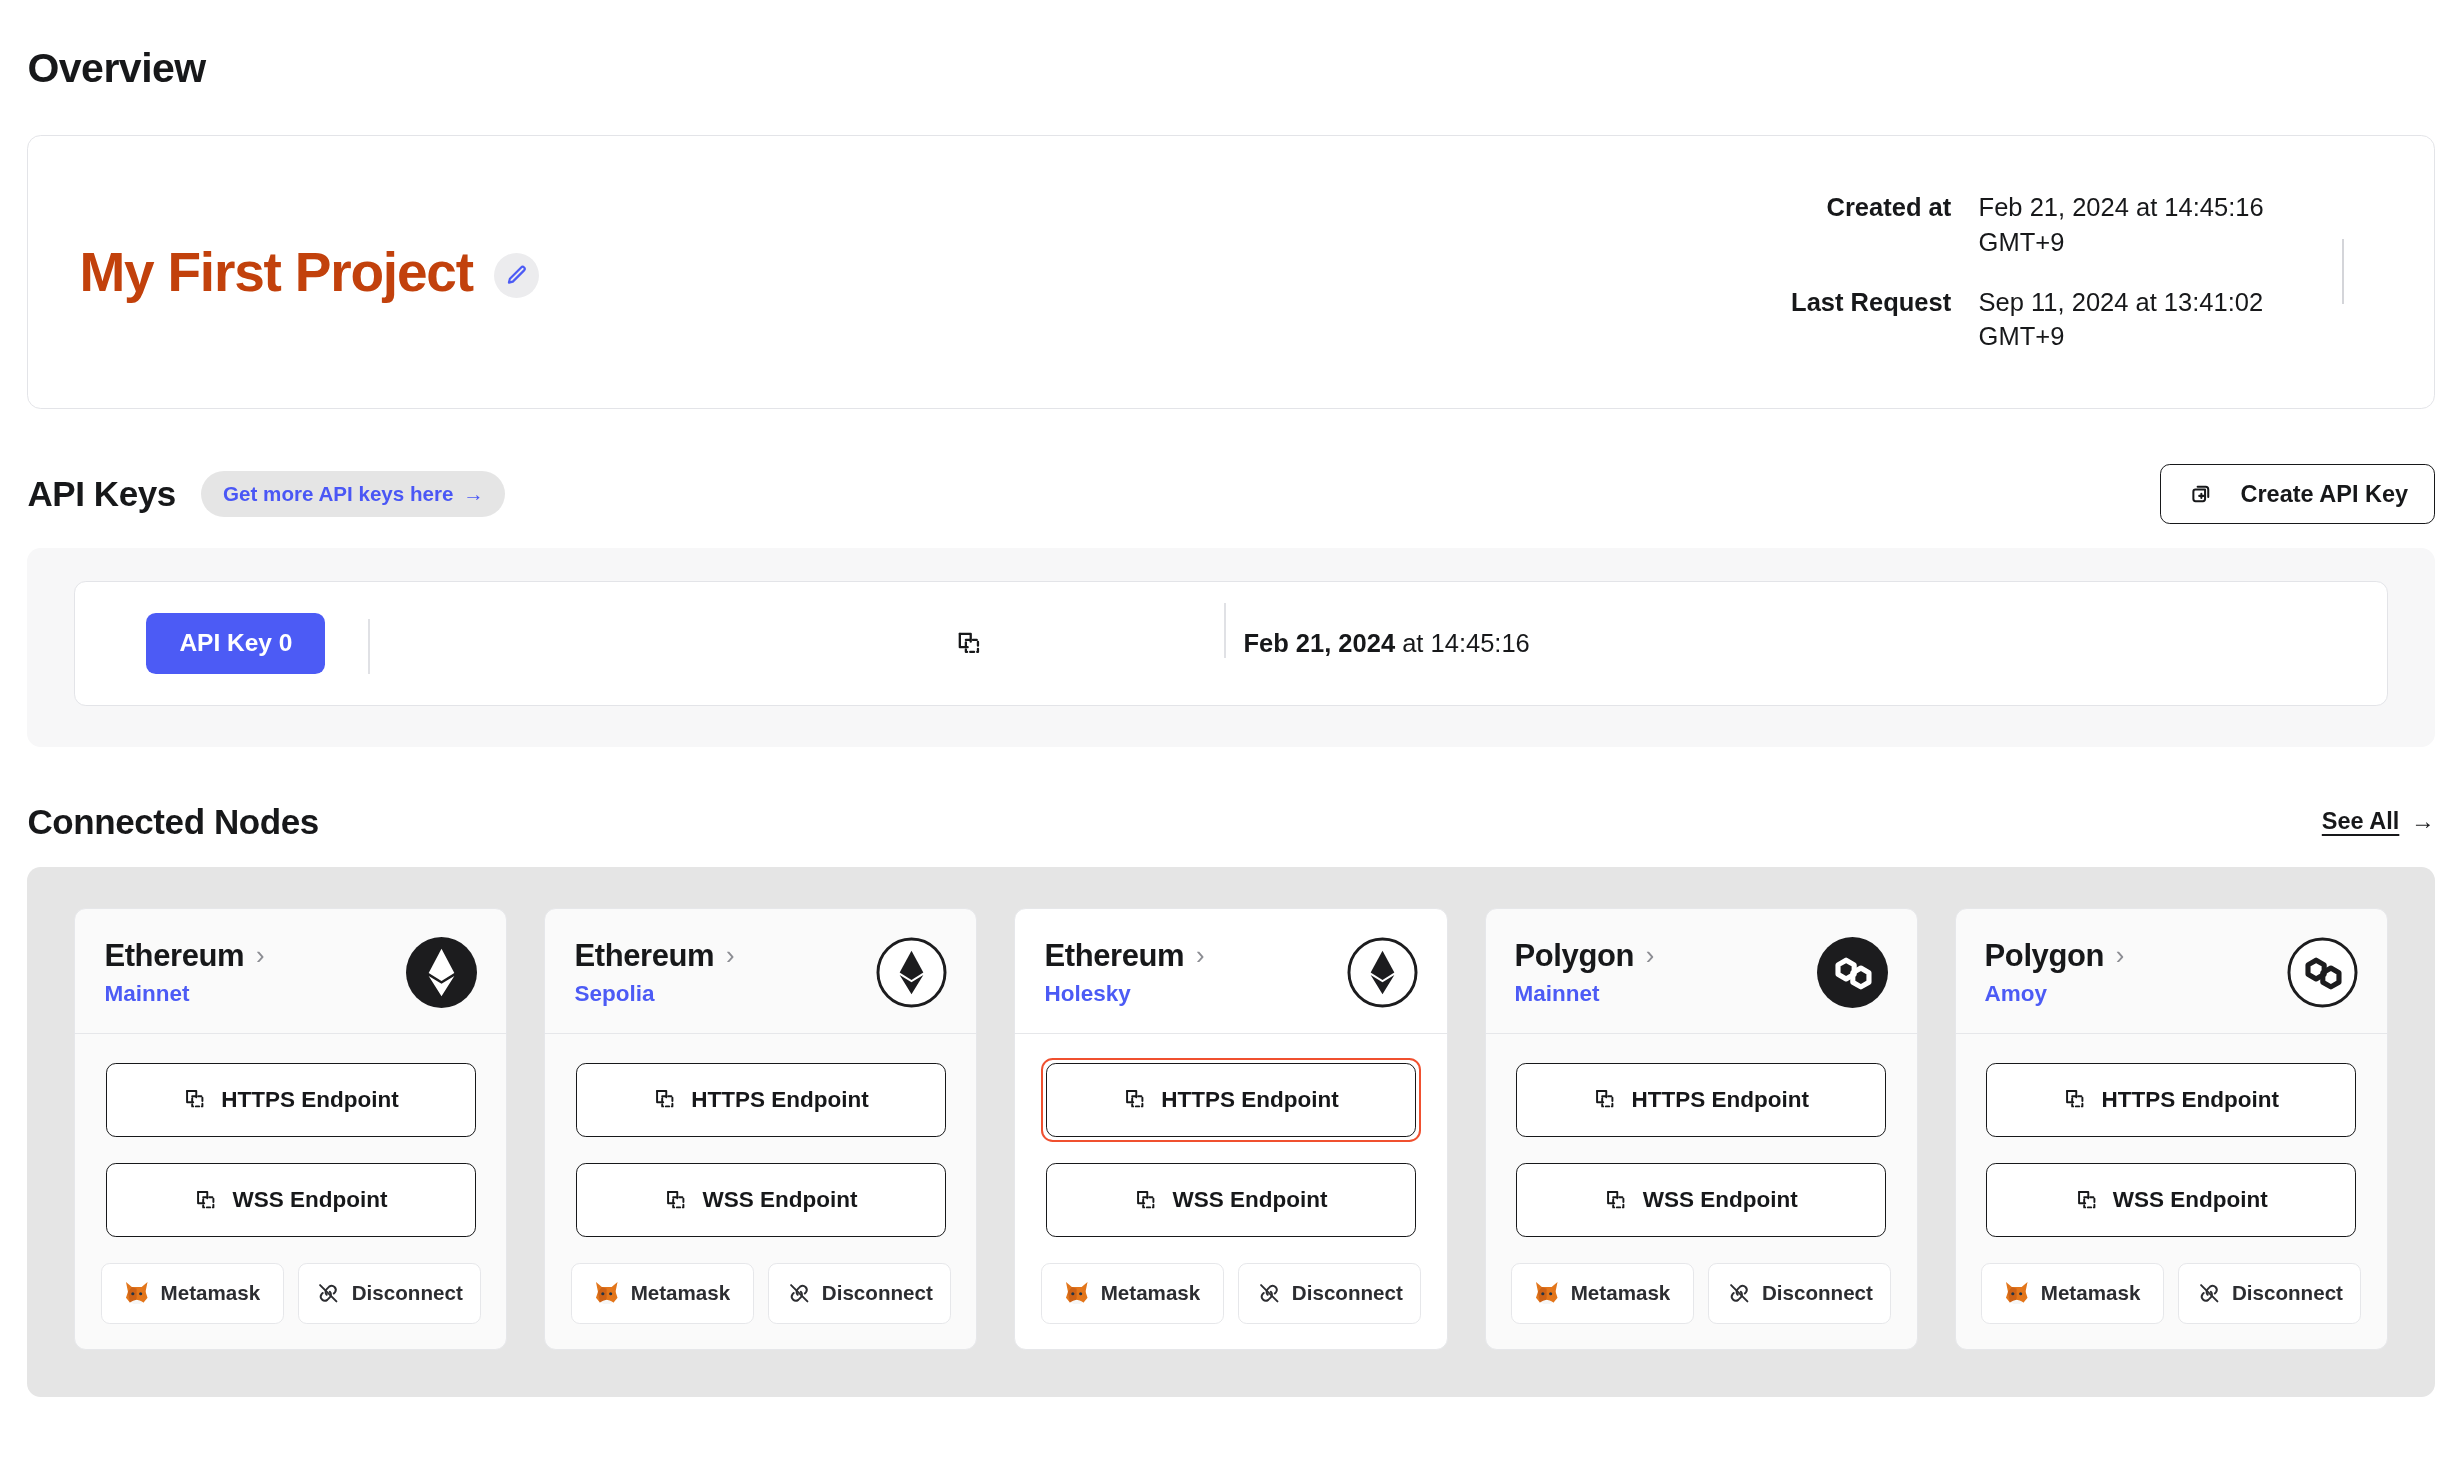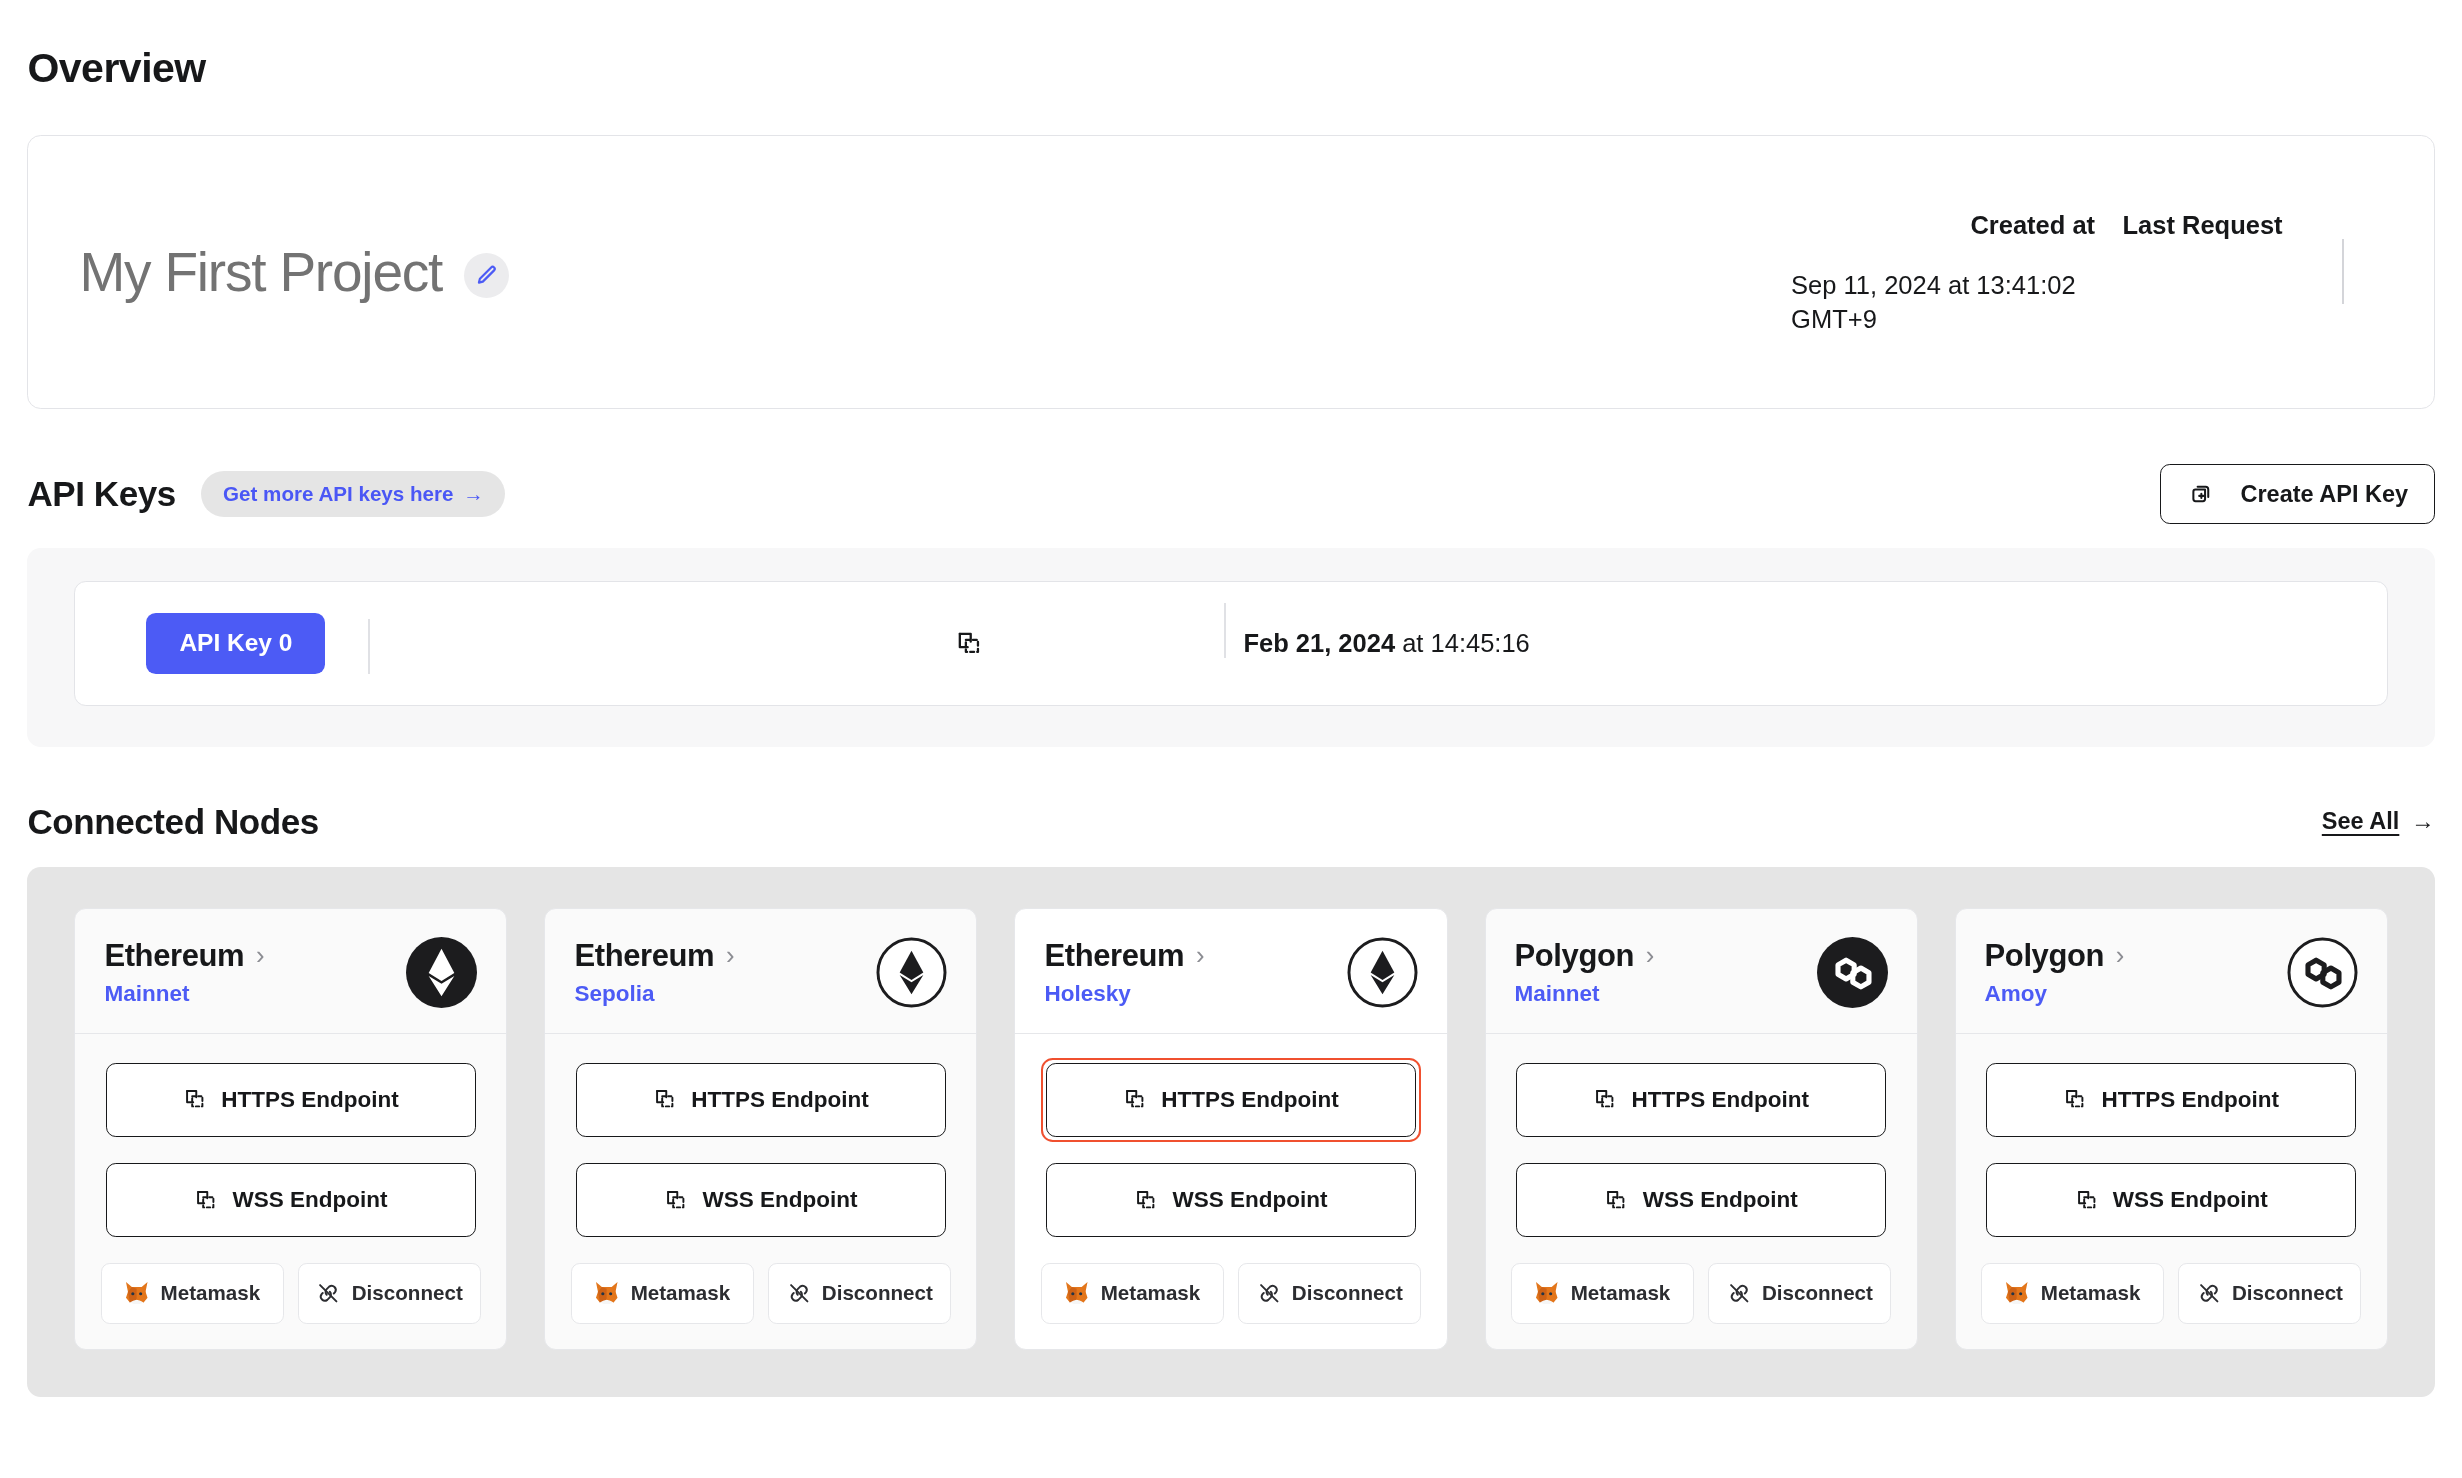--- a/index.html
+++ b/index.html
@@ -30,23 +30,23 @@
     background: #fff;
     height: 274px;
     display: flex;
     align-items: center;
     justify-content: space-between;
     padding: 0 45px 0 51px;
   }
   .project-left { display: flex; align-items: center; gap: 21.6px; }
   .project-name {
     font-size: 55px;
-    font-weight: 400;
+    font-weight: 700;
     letter-spacing: -1.2px;
-    color: #737373;
+    color: #c2410c;
   }
   .edit-btn {
     width: 45px; height: 45px;
     border-radius: 50%;
     background: #ececee;
     display: flex; align-items: center; justify-content: center;
     border: none; cursor: pointer;
     margin-top: 7.8px;
   }
   .project-meta {
@@ -265,20 +265,21 @@
           <svg width="23.5" height="23.5" viewBox="0 0 24 24" fill="none" stroke="#4c5bf5" stroke-width="2.2" stroke-linecap="round" stroke-linejoin="round">
             <path d="M16.5 3.5a2.1 2.1 0 0 1 3 3L8 18l-4 1 1-4 11.5-11.5z"></path>
           </svg>
         </span>
       </button>
     </div>
 
     <div style="display:flex;align-items:center;">
       <div class="project-meta">
         <div class="meta-label">Created at</div>
+        <div class="meta-value">Feb 21, 2024 at 14:45:16 GMT+9</div>
         <div class="meta-label">Last Request</div>
         <div class="meta-value">Sep 11, 2024 at 13:41:02 GMT+9</div>
       </div>
       <div class="meta-divider"></div>
     </div>
   </div>
 
   <div class="section-head">
     <div class="section-head-left">
       <div class="section-title">API Keys</div>

